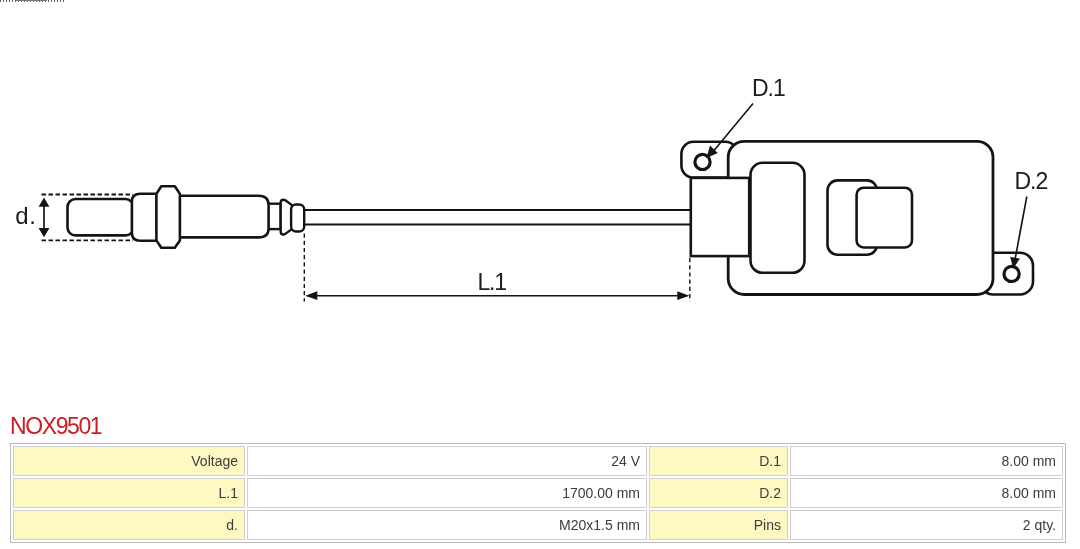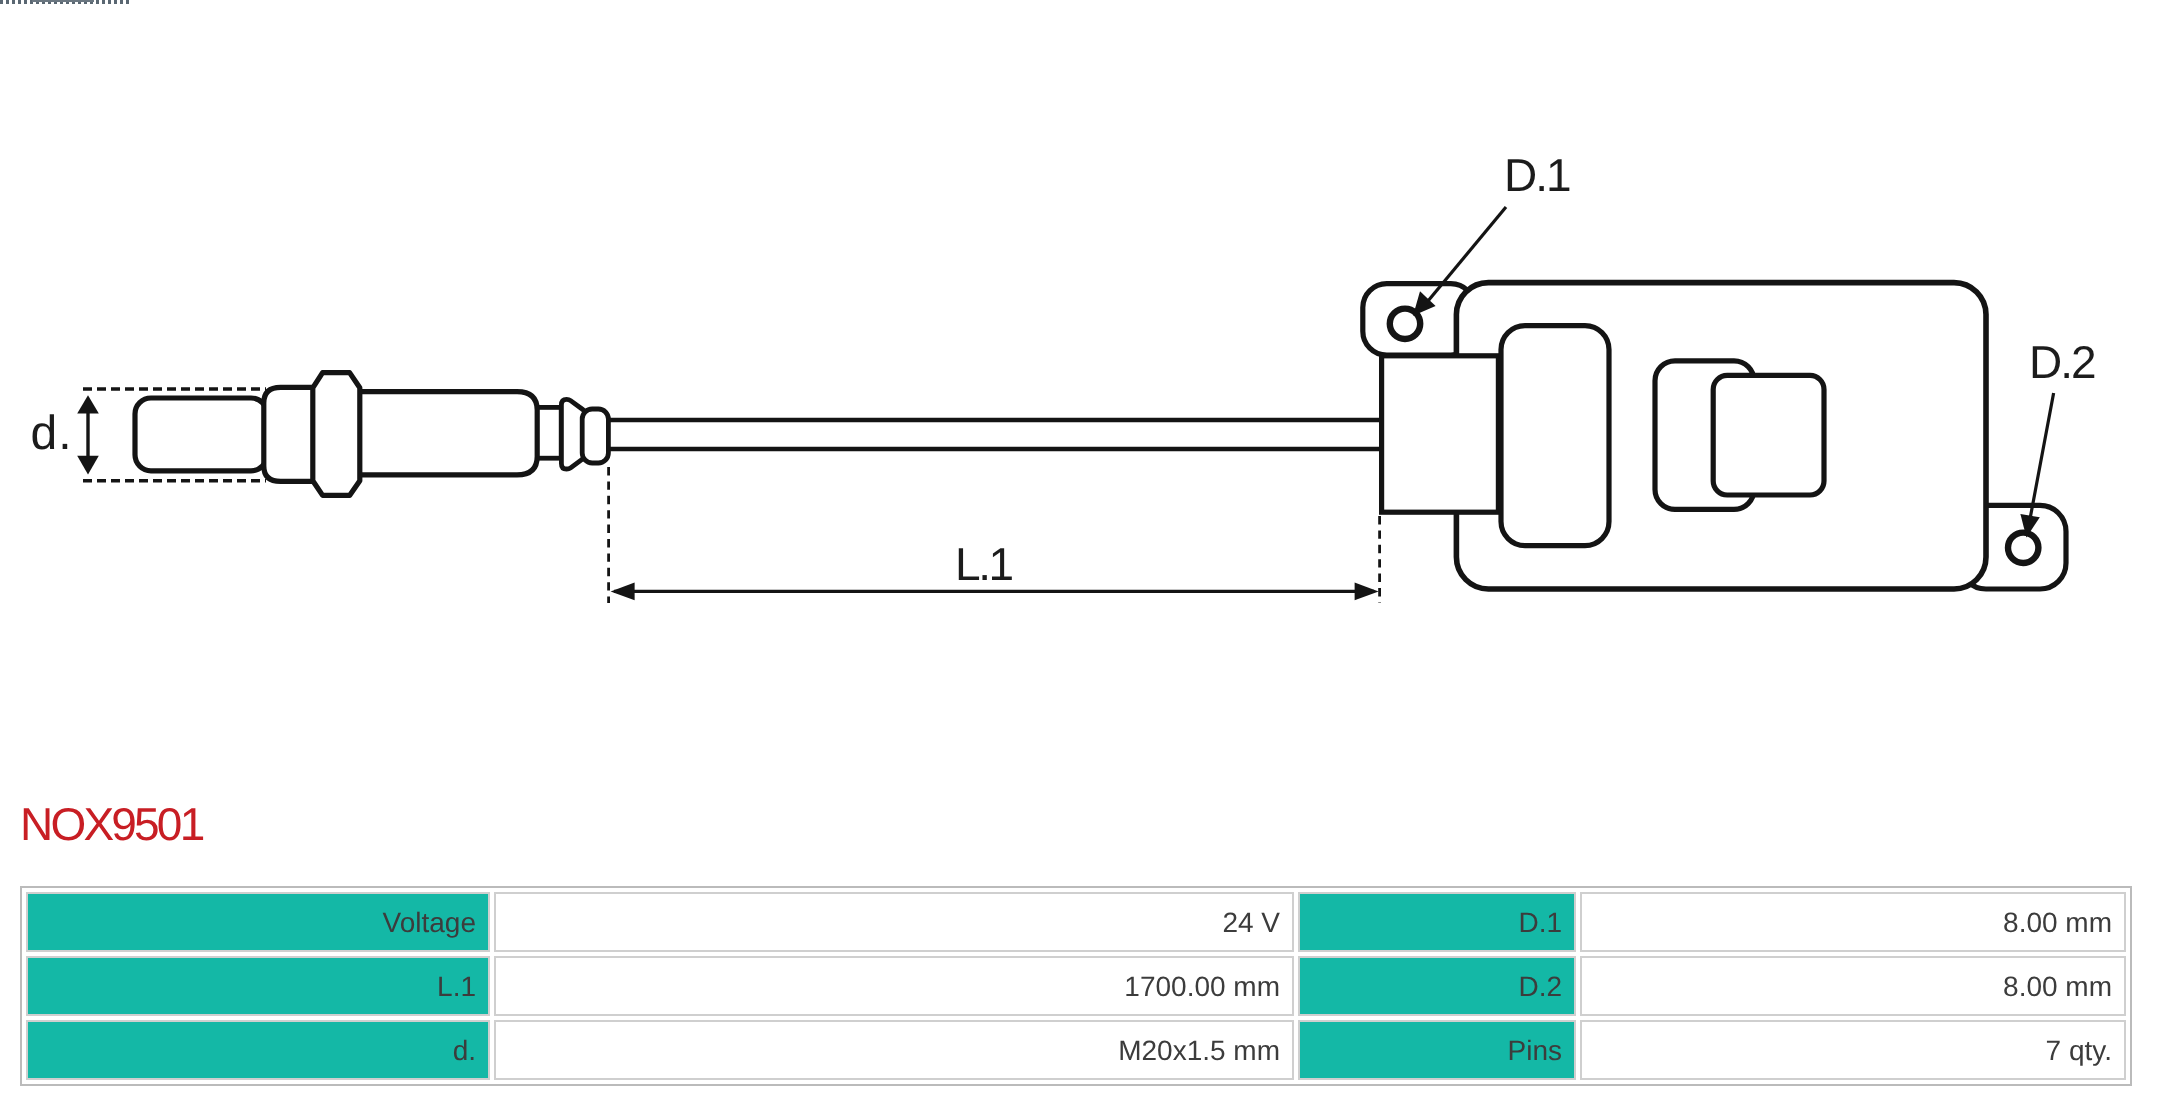--- a/index.html
+++ b/index.html
@@ -1,26 +1,26 @@
 <!DOCTYPE html>
 <html><head>
 <meta charset="utf-8">
 <style>
   html,body{margin:0;padding:0;background:#fff;}
   body{width:1080px;height:549px;position:relative;font-family:"Liberation Sans",sans-serif;overflow:hidden;}
   #logo{position:absolute;left:0;top:0;width:66px;height:1.5px;
     background:repeating-linear-gradient(90deg,#5a6772 0 1.5px,#fff 1.5px 3px);}
   #logo b{position:absolute;left:16px;top:0;width:31px;height:1px;background:#6a7680;}
   svg{position:absolute;left:0;top:0;}
-  #pn{position:absolute;left:10px;top:399px;font-size:23px;letter-spacing:-1.4px;color:#c81e24;}
+  #pn{position:absolute;left:10px;top:413px;font-size:23px;letter-spacing:-1.4px;color:#c81e24;}
   table{position:absolute;left:10px;top:443px;border-collapse:separate;border-spacing:2px;
     border:1px solid #bbbbbb;table-layout:fixed;}
   td{border:1px solid #cfcfcf;height:28px;font-size:14px;color:#3c3c3c;
      text-align:right;padding:0 6px 0 0;white-space:nowrap;overflow:hidden;}
-  td.l{background:#14b8a6;}
+  td.l{background:#fef9c3;}
   td.v{background:#ffffff;padding-left:32px;}
 </style>
 </head>
 <body>
 <div id="logo">
     <b></b>
   </div>
 <svg width="1080" height="410" viewBox="0 0 1080 410" fill="none">
   <g stroke="#141414">
 
@@ -88,16 +88,16 @@
   <tr>
         <td class="l">L.1</td>
         <td class="v">1700.00 mm</td>
         <td class="l">D.2</td>
         <td class="v">8.00 mm</td>
       </tr>
   <tr>
         <td class="l">d.</td>
         <td class="v">M20x1.5 mm</td>
         <td class="l">Pins</td>
-        <td class="v">7 qty.</td>
+        <td class="v">2 qty.</td>
       </tr>
 </tbody>
   </table>
 
 </body></html>

